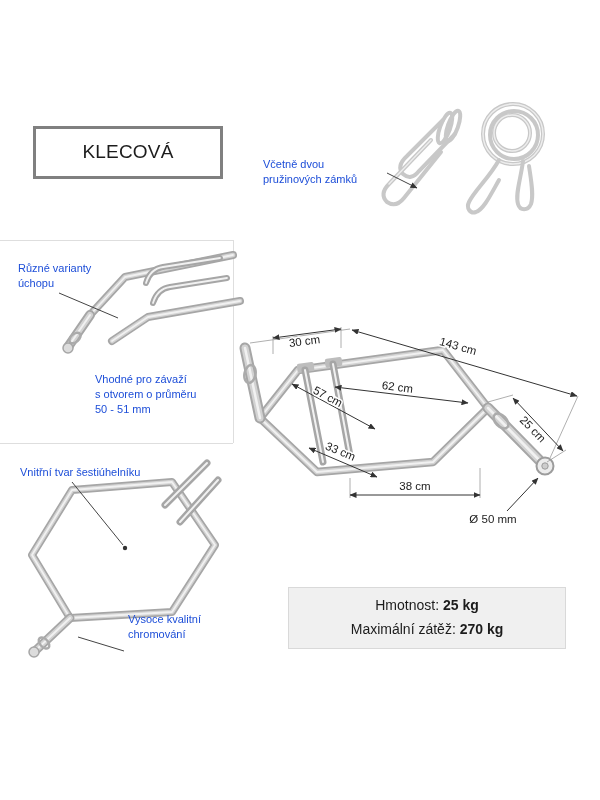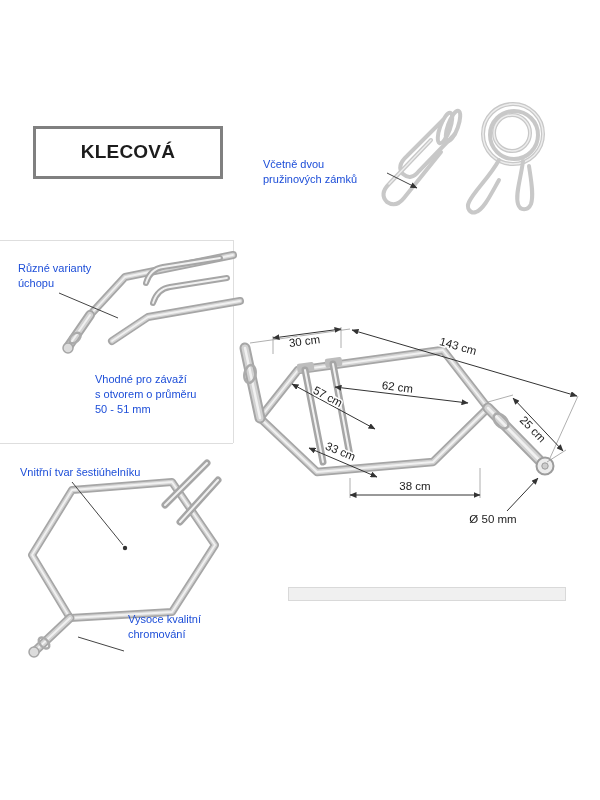--- a/index.html
+++ b/index.html
@@ -2,21 +2,21 @@
 <html><head>
 <meta charset="utf-8">
 <style>
   *{box-sizing:border-box;}
   html,body{margin:0;padding:0;}
   body{width:600px;height:800px;position:relative;background:#ffffff;
        font-family:"Liberation Sans",sans-serif;color:#1a1a1a;overflow:hidden;}
   .callout{position:absolute;font-size:11px;line-height:1.35;color:#1d4ed8;white-space:pre-line;}
   .divider{position:absolute;background:#dedede;}
   #title-box{position:absolute;left:33px;top:126px;width:190px;border:3px solid #808080;
-             padding:11px 4px;text-align:center;font-weight:bold;font-size:19px;
+             padding:11px 4px;text-align:center;font-weight:normal;font-size:19px;
              line-height:1.3;letter-spacing:.2px;color:#1c1c1c;}
   #specs-box{position:absolute;left:288px;top:587px;width:278px;background:#f0f0f0;
              border:1px solid #d9d9d9;text-align:center;font-size:14px;line-height:1.7;
              padding:6px 0;color:#1c1c1c;}
   svg{position:absolute;overflow:visible;}
   .tube-base{stroke:#a6a6a6;fill:none;stroke-linecap:round;stroke-linejoin:round;}
   .tube-mid{stroke:#d2d2d2;fill:none;stroke-linecap:round;stroke-linejoin:round;}
   .tube-hi{stroke:#f1f1f1;fill:none;stroke-linecap:round;stroke-linejoin:round;}
   .coil{stroke:#c8c8c8;stroke-width:4;fill:none;stroke-linecap:round;}
   .coil-hi{stroke:#ededed;stroke-width:1.5;fill:none;stroke-linecap:round;}
@@ -196,13 +196,21 @@
   <line class="leader" x1="60" y1="34" x2="111" y2="97"></line>
   <line class="leader" x1="112" y1="203" x2="66" y2="189"></line>
 </svg>
 
 <div class="callout" style="left:20px;top:465px;width:175px">Vnitřní tvar šestiúhelníku</div>
 
 <div class="callout" style="left:128px;top:612px;width:120px">Vysoce kvalitní
 chromování</div>
 
 <div id="specs-box">
+  <div>
+    <span>Hmotnost:</span>
+    <strong>25 kg</strong>
+  </div>
+  <div>
+    <span>Maximální zátěž:</span>
+    <strong>270 kg</strong>
+  </div>
 </div>
 
 </body></html>

